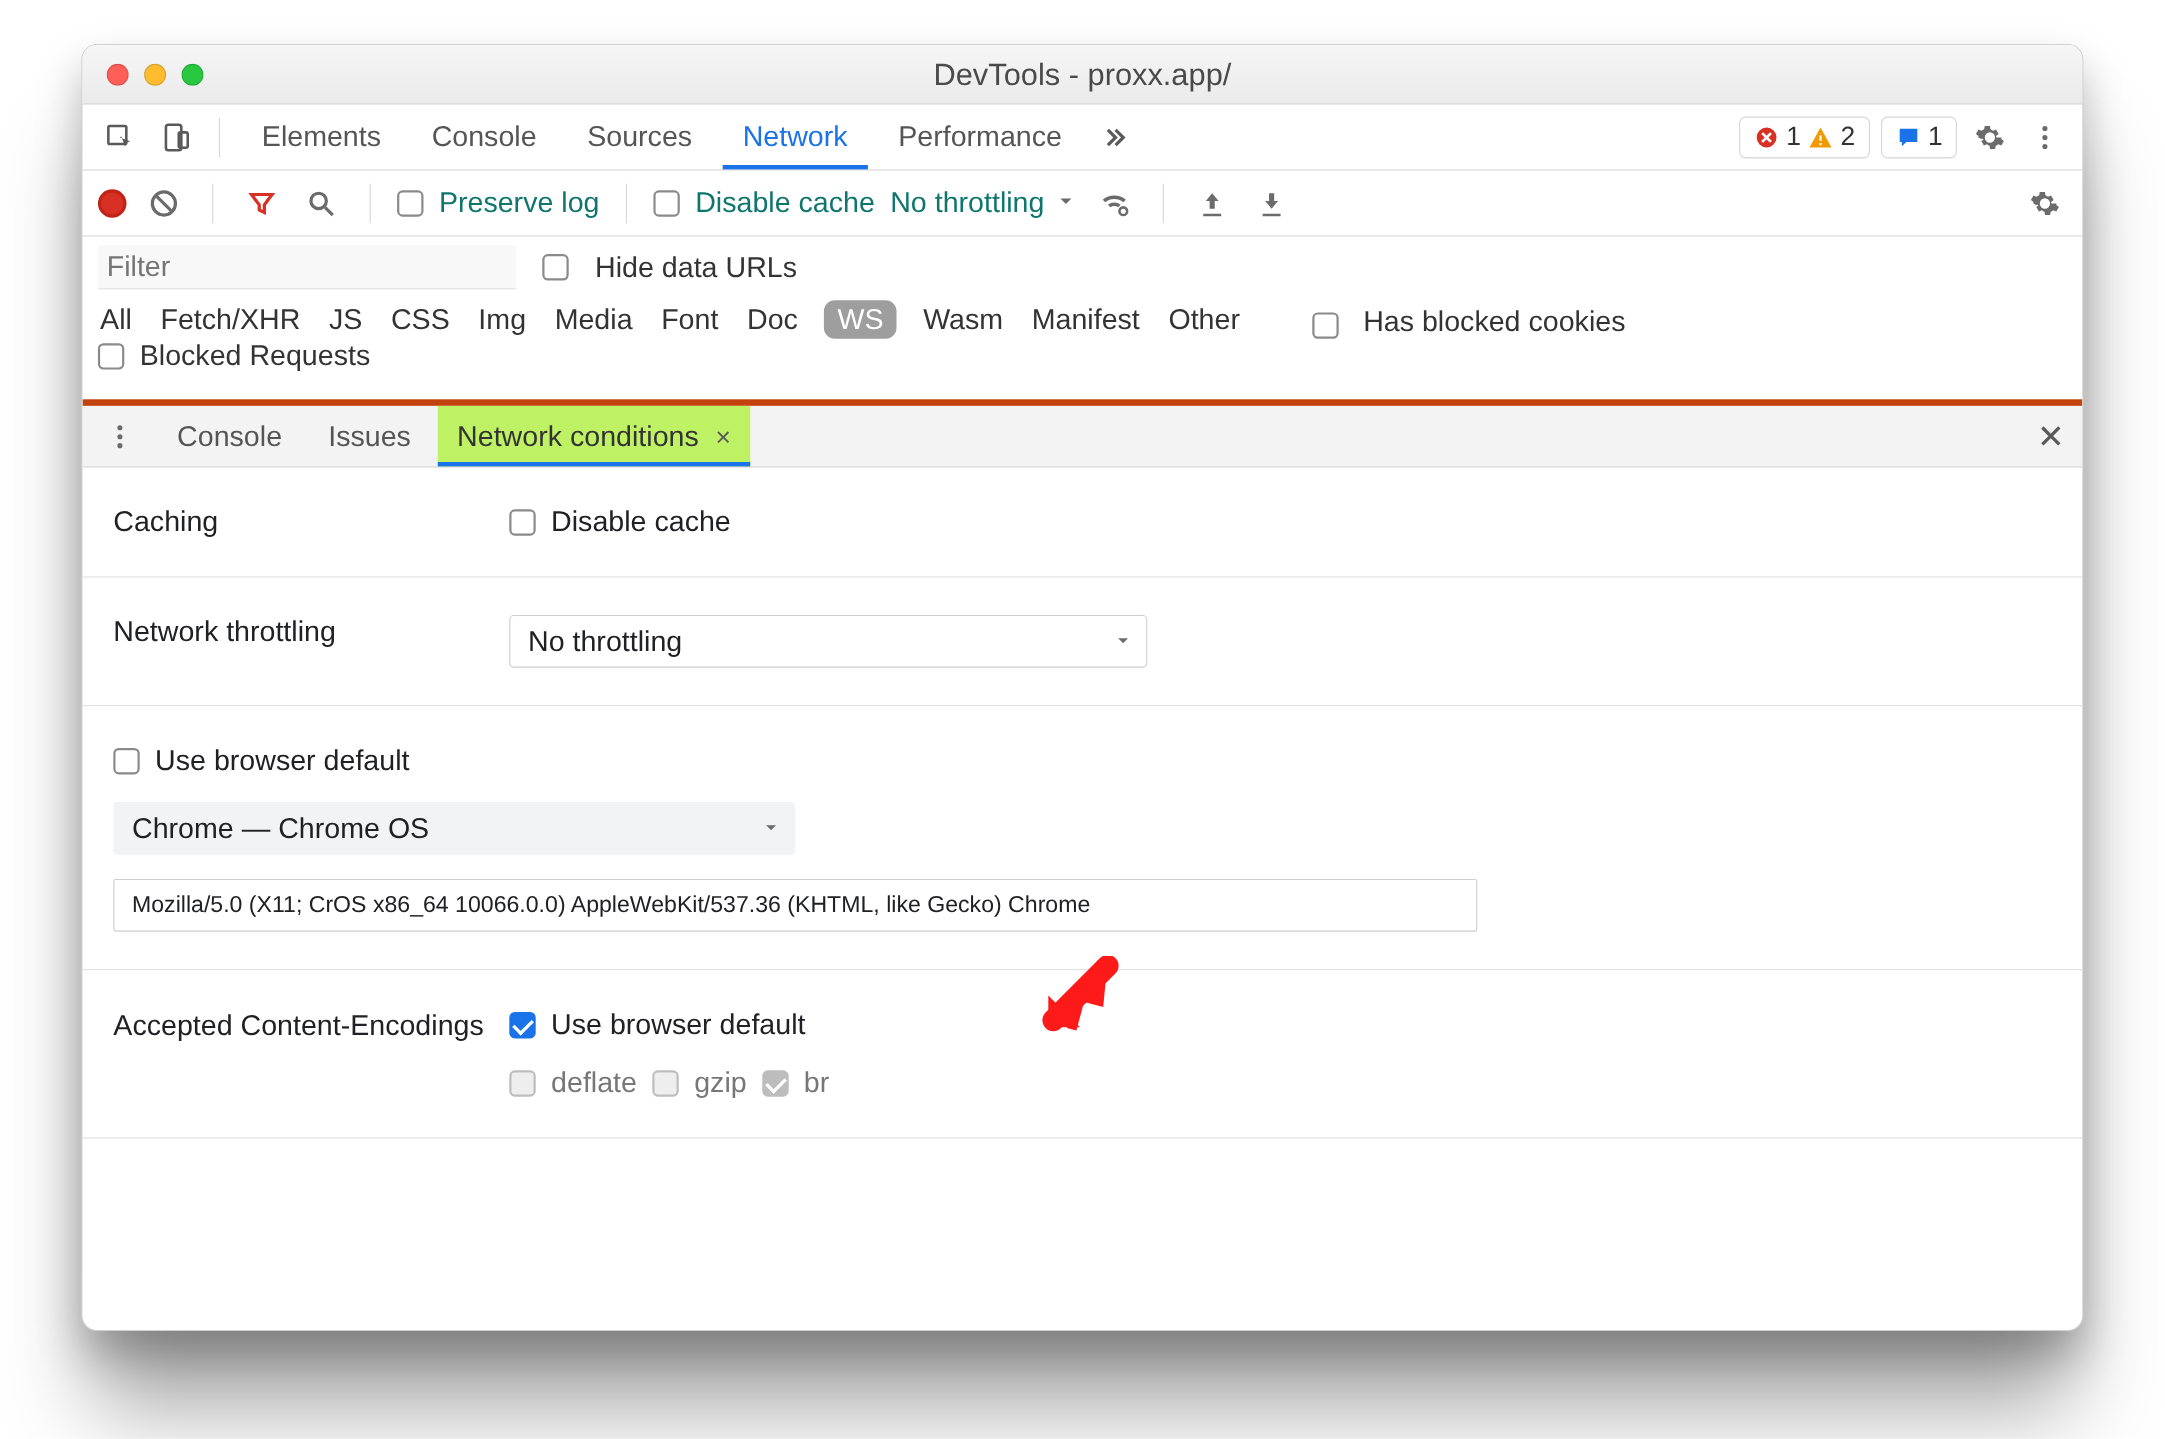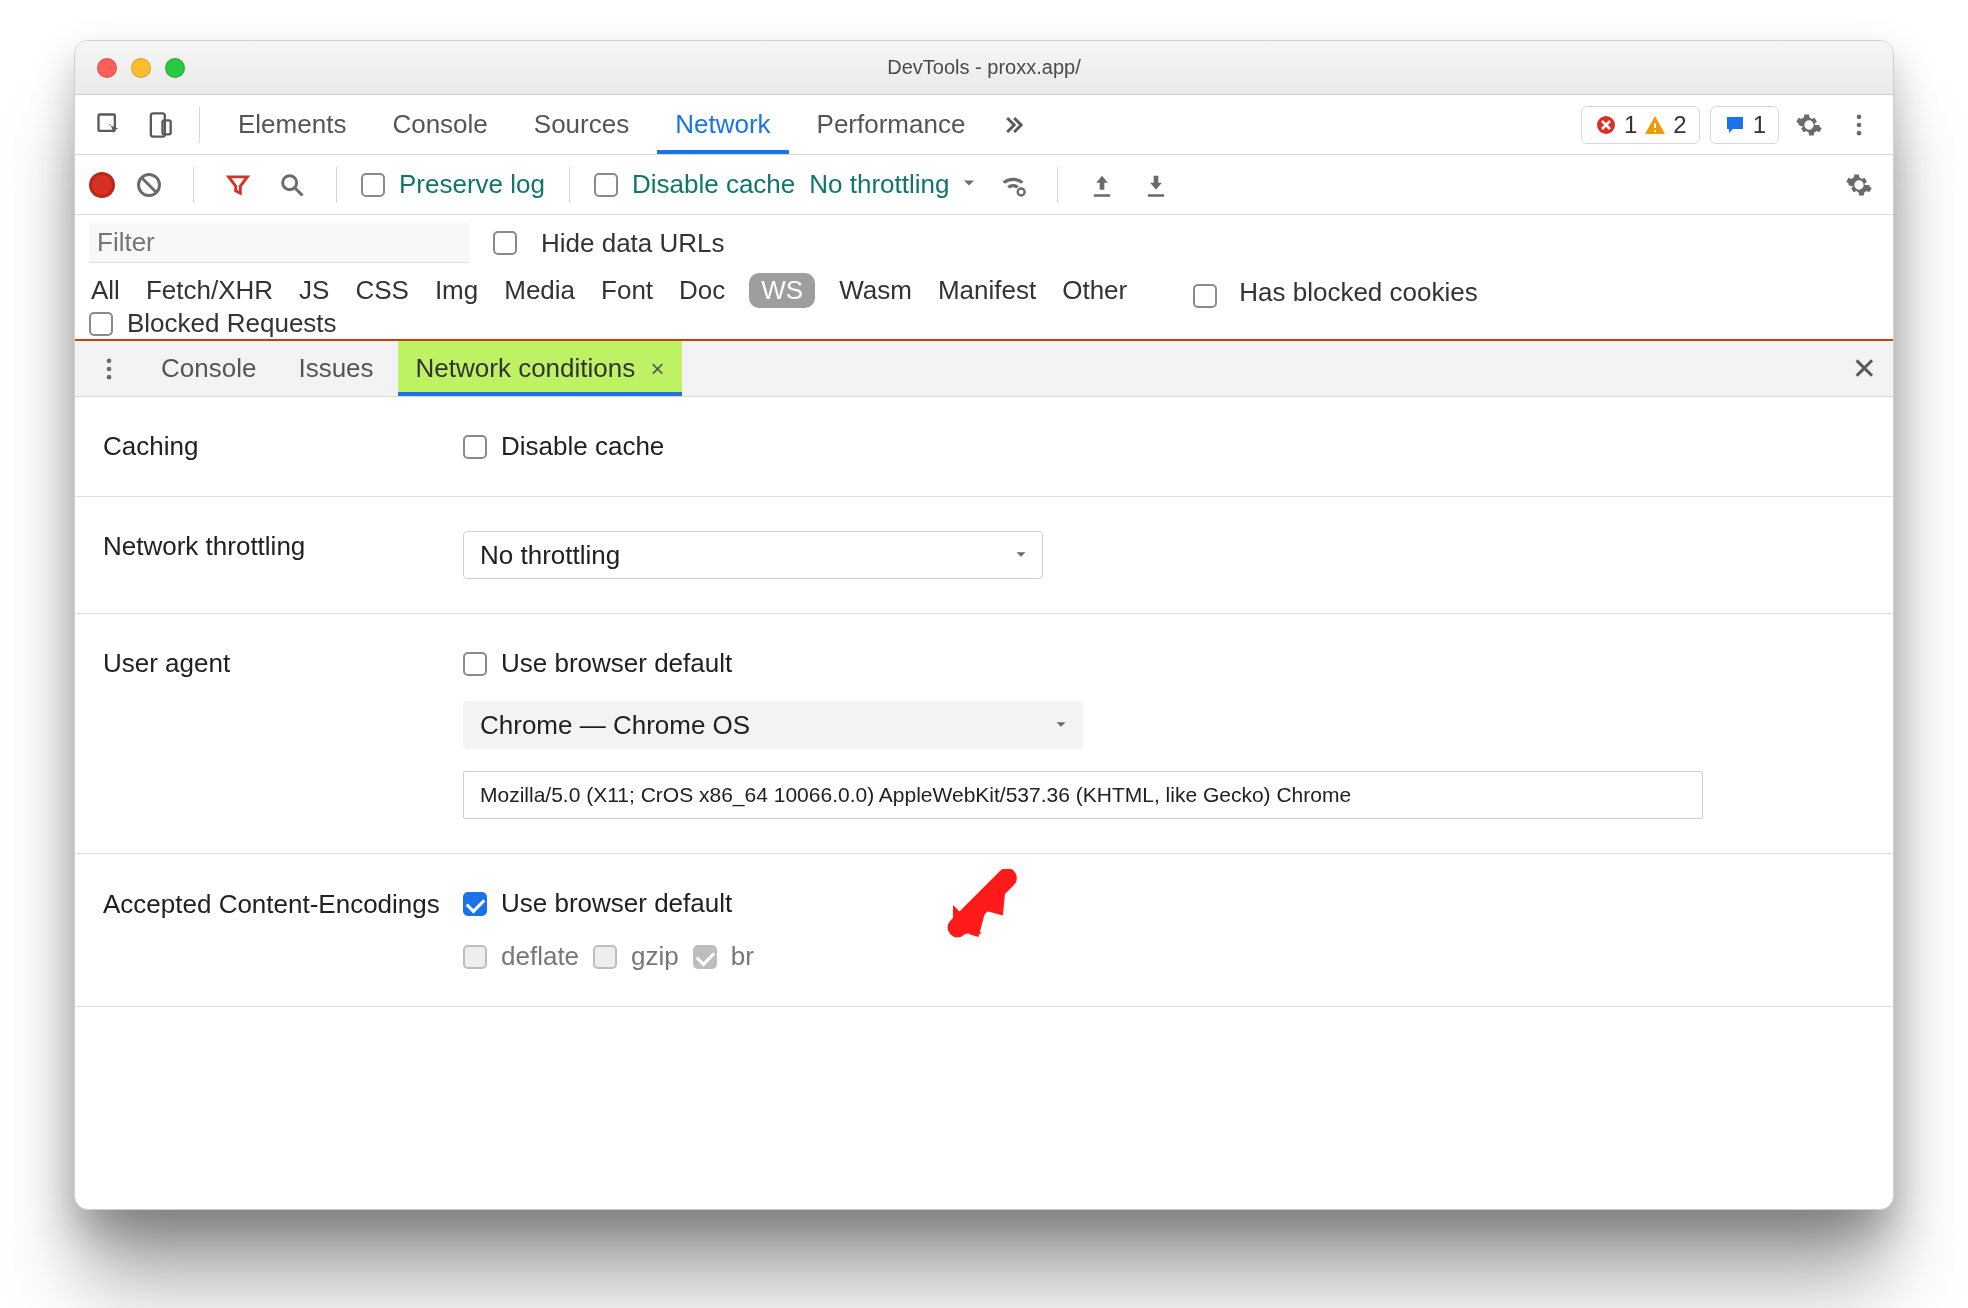--- a/index.html
+++ b/index.html
@@ -13,21 +13,21 @@
     box-shadow: 0 80px 80px -10px rgba(0,0,0,.35), 0 20px 40px rgba(0,0,0,.25);
     border: 1px solid #d0d0d0;
     overflow: hidden;
     position: relative;
   }
   
   .titlebar { height:54px; background:linear-gradient(#f6f6f6,#eaeaea); border-bottom:1px solid #cfcfcf; display:flex; align-items:center; position:relative;}
   .traffic { display:flex; gap:14px; margin-left:22px;}
   .dot { width:20px; height:20px; border-radius:50%; border:1px solid rgba(0,0,0,.15);}
   .dot.red{background:#ff5f57;} .dot.yellow{background:#febc2e;} .dot.green{background:#28c840;}
-  .title { position:absolute; left:0; right:0; text-align:center; font-size:20px; color:#4a4a4a;}
+  .title { position:absolute; left:0; right:0; text-align:center; font-size:28px; color:#4a4a4a;}
   
   .tabs { height:60px; border-bottom:1px solid #d6d6d6; display:flex; align-items:center; padding:0 14px; gap:10px; font-size:26px; color:#555;}
   .icon-btn { width:40px; height:40px; display:flex; align-items:center; justify-content:center; border-radius:4px; color:#5a5a5a;}
   .icon-btn svg { width:28px; height:28px; }
   .vsep { width:1px; height:36px; background:#d6d6d6; margin:0 10px;}
   .tab { padding:14px 18px; cursor:pointer; color:#555;}
   .tab.active { color:#1a73e8; border-bottom:4px solid #1a73e8; padding-bottom:10px;}
   .spacer { flex:1; }
   .pill { display:flex; align-items:center; gap:6px; border:1px solid #d6d6d6; border-radius:6px; padding:4px 12px; font-size:24px; color:#333;}
   .icn { display:inline-flex; width:24px; height:24px; align-items:center; justify-content:center;}
@@ -45,21 +45,21 @@
   .chk.checked { background:#1a73e8; border-color:#1a73e8; position:relative;}
   .chk.checked::after{content:""; position:absolute; left:5px; top:1px; width:8px; height:14px; border:solid #fff; border-width:0 3px 3px 0; transform:rotate(45deg);}
   .chk.disabled{border-color:#bdbdbd; background:#eee;}
   .chk.disabled.checked{background:#bdbdbd;border-color:#bdbdbd;}
   .lbl{font-size:26px;}
   .throttle { display:flex; align-items:center; gap:10px;}
   .dd-caret svg{fill:#6b6b6b;}
   .wifi svg{fill:#6b6b6b;}
   .updown svg{fill:#6b6b6b;}
   
-  .filterrow { border-bottom:2px solid #c2410c; padding:8px 14px 0; font-size:26px; color:#333;}
+  .filterrow { border-bottom:6px solid #c2410c; padding:8px 14px 24px; font-size:26px; color:#333;}
   .frow1{display:flex; align-items:center; gap:24px; margin-bottom:10px;}
   .filter-input{width:380px; height:40px; border:0; background:#f8f8f8; border-bottom:1px solid #e0e0e0; font-size:26px; padding:0 8px; color:#777;}
   .frow2{display:flex; align-items:flex-end; gap:22px; flex-wrap:wrap;}
   .ftype{padding:2px 2px; cursor:pointer;}
   .ftype.ws{background:#9e9e9e;color:#fff;border-radius:10px;padding:2px 12px;}
   .frow3{display:flex; align-items:center; gap:14px; margin-top:0;}
   
   .drawer-tabs{height:56px;background:#f3f3f3;border-bottom:1px solid #d6d6d6;display:flex;align-items:center;padding:0 14px;gap:6px;font-size:26px;color:#555; position:relative;}
   .drawer-tab{padding:12px 18px;cursor:pointer;}
   .drawer-tab.active{background:#bef264;color:#333;border-bottom:4px solid #1a73e8;padding-bottom:8px;}
@@ -285,21 +285,20 @@
       <div class="select wide">
         <span>No throttling</span>
         <span class="caret"><svg width="18" height="18" viewBox="0 0 24 24">
               <path d="M6 9l6 6 6-6z" fill="#6b6b6b"></path>
             </svg></span>
       </div>
     </div>
   </div>
 
   <div class="section">
-    <div class="label">User agent</div>
     <div class="content">
       <div class="row">
         <span class="chk"></span>
         <span>Use browser default</span>
       </div>
       <div class="select subtle wider">
         <span>Chrome — Chrome OS</span>
         <span class="caret"><svg width="18" height="18" viewBox="0 0 24 24">
               <path d="M6 9l6 6 6-6z" fill="#6b6b6b"></path>
             </svg></span>

